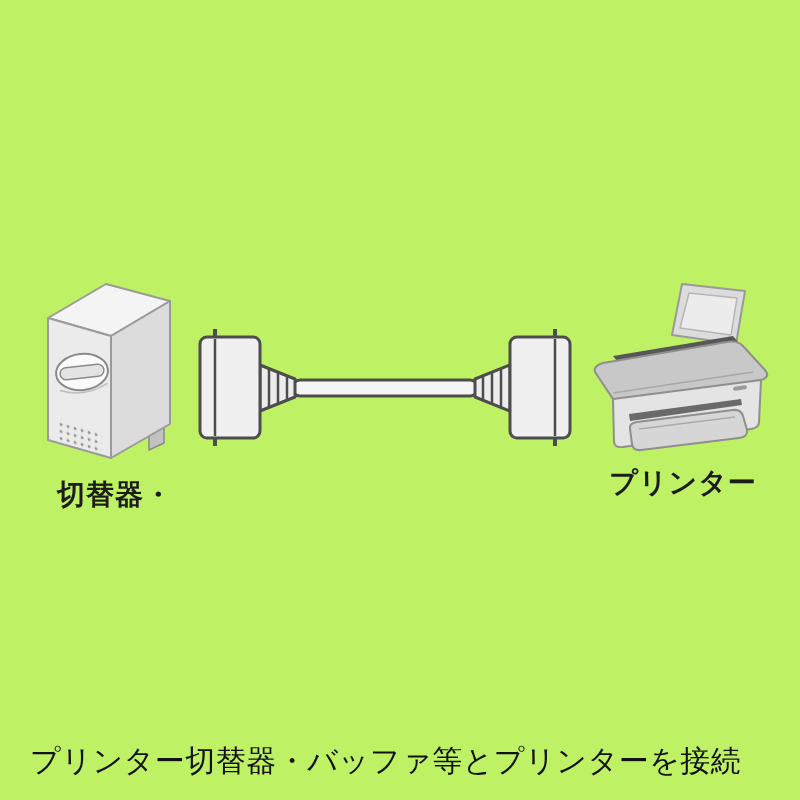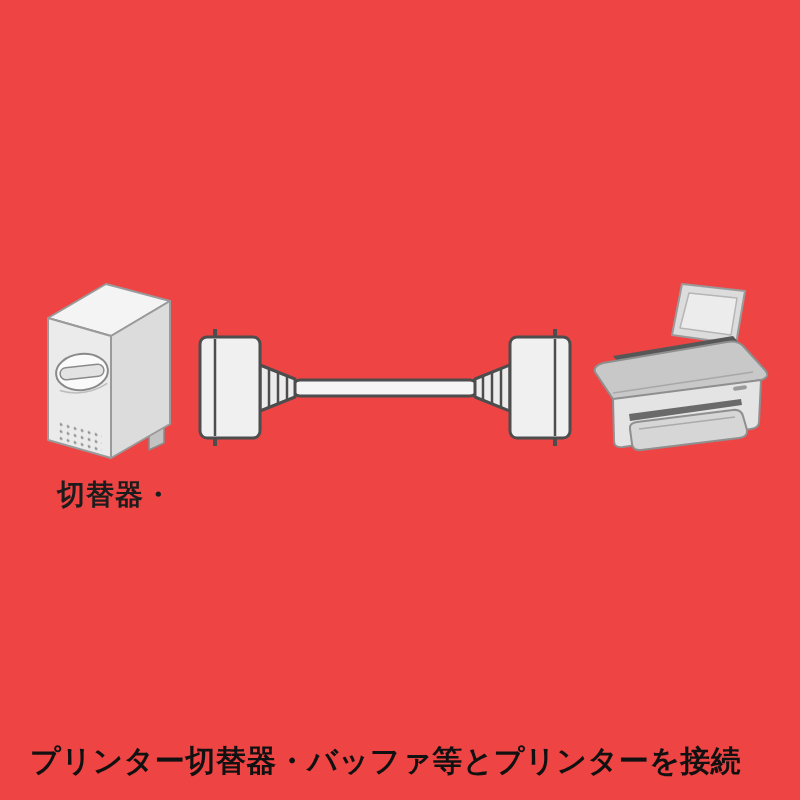--- a/index.html
+++ b/index.html
@@ -5,21 +5,21 @@
   html, body {
     margin: 0;
     padding: 0;
     background: #ffffff;
     font-family: "DejaVu Sans", "Liberation Sans", sans-serif;
   }
   .page {
     position: relative;
     width: 800px;
     height: 800px;
-    background: #ef4444;
+    background: #bef264;
     overflow: hidden;
   }
   .illustration { position: absolute; }
   .illustration svg { display: block; }
   .switch-box { left: 38px; top: 276px; width: 145px; height: 195px; }
   .cable      { left: 195px; top: 325px; width: 380px; height: 125px; }
   .printer    { left: 583px; top: 276px; width: 200px; height: 195px; }
   .label {
     position: absolute;
     font-weight: 700;
@@ -31,21 +31,21 @@
     left: 40px; top: 477px; width: 150px;
     font-size: 28px; line-height: 36px;
   }
   .right-label {
     left: 588px; top: 466px; width: 190px;
     font-size: 28px; line-height: 34px;
   }
   .caption {
     position: absolute;
     left: 30px; top: 741px; width: 740px;
-    font-size: 30px; font-weight: 700;
+    font-size: 30px; font-weight: 400;
     color: #111111; letter-spacing: 0.5px;
     text-align: left; white-space: nowrap;
   }
 </style>
 </head>
 <body>
 
 <div class="page">
 
   <div class="illustration switch-box">
@@ -122,16 +122,17 @@
         <path d="M54,146 L150,134 Q158,133 160,140 L164,154 Q165,161 156,162 L58,174 Q50,175 49,168 L47,153 Q46,147 54,146 Z" fill="#d6d6d6" stroke="#8f8f8f" stroke-width="2" stroke-linejoin="round"></path>
         <path d="M56,153 L152,141" stroke="#aaaaaa" stroke-width="1.5" fill="none"></path>
       </g>
     </svg>
   </div>
 
   <div class="label left-label">
     <div>切替器・</div>
   </div>
 
+  <div class="label right-label">プリンター</div>
 
   <div class="caption">プリンター切替器・バッファ等とプリンターを接続</div>
 
 </div>
 
 </body></html>

